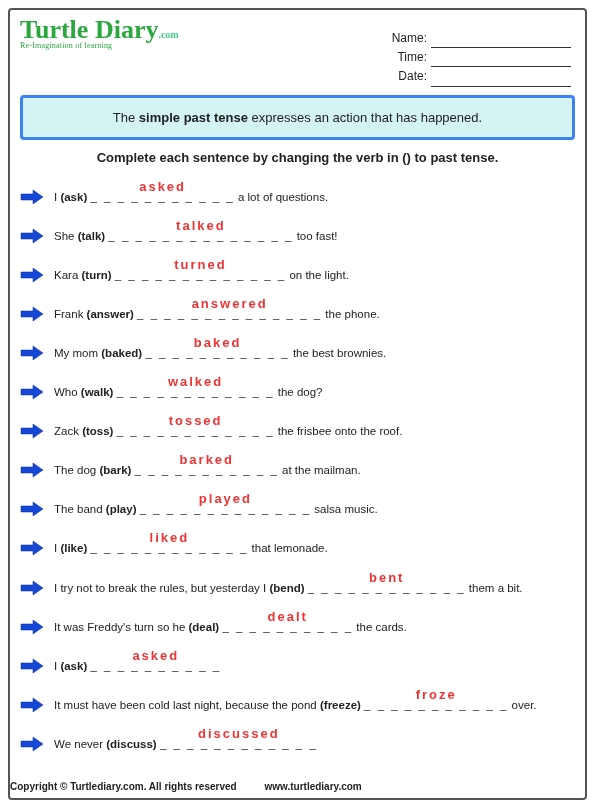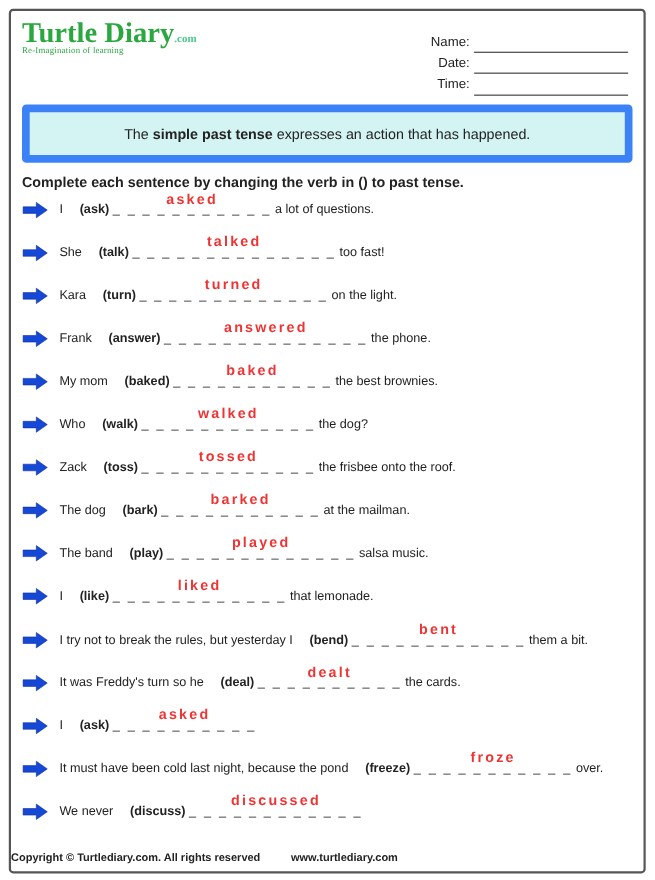--- a/index.html
+++ b/index.html
@@ -48,53 +48,54 @@
     }
     .info-fields .line { white-space: nowrap; }
     .info-fields .underline {
       display: inline-block;
       border-bottom: 1px solid #333;
       width: 140px;
       vertical-align: bottom;
       margin-left: 4px;
     }
     .explain-box {
-      border: 7px solid #3b82f6;
+      border: 3px solid #3b82f6;
       background: #d4f3f3;
       border-radius: 4px;
       padding: 12px 10px;
       text-align: center;
       font-size: 13px;
       margin-bottom: 10px;
     }
     .explain-box b { font-weight: bold; }
     .instructions {
       font-size: 13px;
       font-weight: bold;
-      margin: 6px 0 10px 0;
+      margin: 6px 0 24px 0;
+      text-align: center;
     }
     .questions { }
     .q-row {
       display: flex;
       align-items: center;
       margin-bottom: 23px;
       font-size: 11.5px;
     }
     .arrow {
       width: 24px;
       flex-shrink: 0;
       margin-right: 10px;
     }
     .arrow svg { display: block; }
     .q-text {
       flex: 1;
       position: relative;
       line-height: 1.4;
     }
-    .q-text b { font-weight: bold; margin-left: 12px; }
+    .q-text b { font-weight: bold; }
     .blank {
       letter-spacing: 2px;
       position: relative;
       white-space: nowrap;
     }
     .answer {
       color: #e33;
       font-weight: bold;
       font-size: 13px;
       position: absolute;
@@ -120,22 +121,22 @@
 
   <div class="header-row">
     <div>
       <div class="logo">
         <span>Turtle Diary</span><span class="dotcom">.com</span>
       </div>
       <div class="tagline">Re-Imagination of learning</div>
     </div>
     <div class="info-fields">
       <div class="line"><span>Name:</span><span class="underline"></span></div>
+      <div class="line"><span>Time:</span><span class="underline"></span></div>
       <div class="line"><span>Date:</span><span class="underline"></span></div>
-      <div class="line"><span>Time:</span><span class="underline"></span></div>
     </div>
   </div>
 
   <div class="explain-box">
     <span>The </span><b>simple past tense</b><span> expresses an action that has happened.</span>
   </div>
 
   <div class="instructions">Complete each sentence by changing the verb in () to past tense.</div>
 
   <div class="questions" id="questions">

